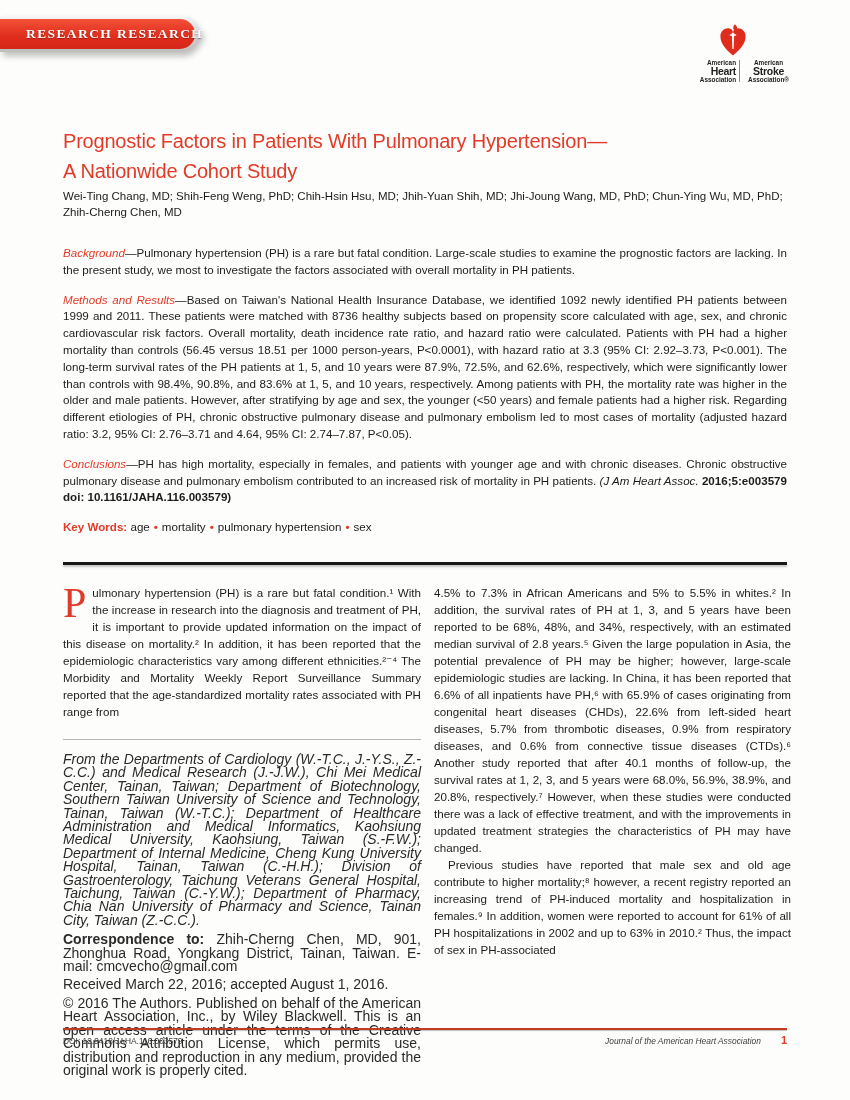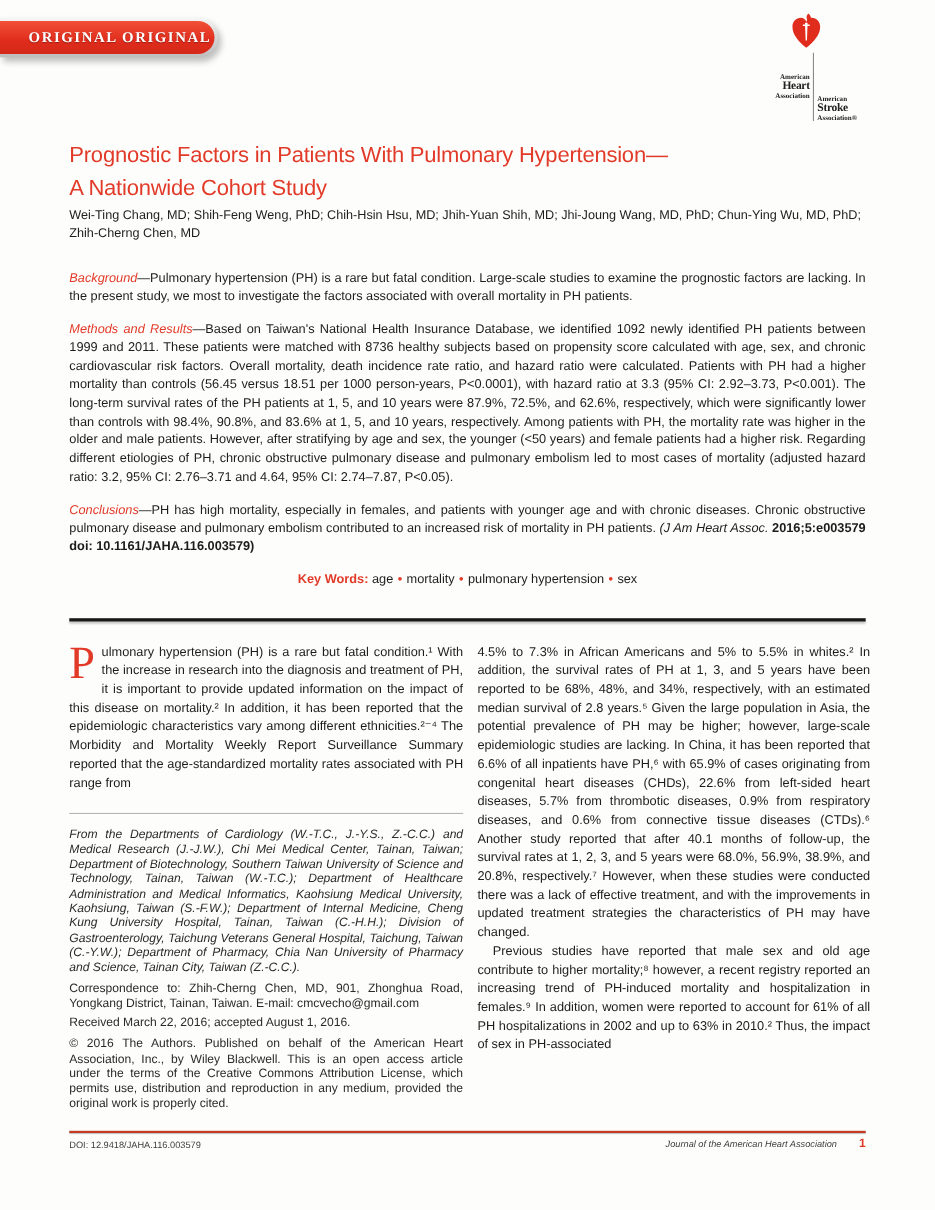--- a/index.html
+++ b/index.html
@@ -19,84 +19,84 @@
                   background:linear-gradient(180deg,#f7f7f7 0%,#d8d8d8 45%,#bdbdbd 100%); }
   .banner-inner { position:absolute; left:0; top:3px; right:3px; bottom:3px;
                   border-radius:0 15px 15px 0;
                   background:linear-gradient(180deg,#f25138 0%,#e02c1c 60%,#d42818 100%);
                   display:flex; align-items:center; padding-left:26px; }
   .banner-label { color:#fff; font-family:"Liberation Serif","DejaVu Serif",serif;
                   font-weight:bold; font-size:13.5px; letter-spacing:1.4px;
                   text-shadow:0 1px 1px rgba(0,0,0,.35); white-space:nowrap; }
 
   
-  .logo { position:absolute; left:692px; top:12px; width:102px;font-family:Liberation Serif, serif; }
+  .logo { position:absolute; left:692px; top:24px; width:102px; }
   .logo-heart { display:block; margin-left:26px; }
   .logo-text { display:flex; align-items:stretch; margin-top:2px; }
   .logo-col { display:flex; flex-direction:column; justify-content:center; }
   .logo-col-left  { width:45px; text-align:right; }
-  .logo-col-right { width:52px; text-align:left;margin-top:40px; }
+  .logo-col-right { width:52px; text-align:center; }
   .logo-divider { width:1px; background:#8a8a8a; margin:1px 3px; }
   .lt-small { font-size:6.4px; font-weight:bold; line-height:7px; color:#222; }
   .lt-big   { font-size:10.5px; font-weight:bold; line-height:10px; color:#222; letter-spacing:-0.3px; }
 
   
   .title { position:absolute; left:63px; top:126px; width:730px;
            font-size:20px; line-height:30px; font-weight:normal;
            color:#e23a28; letter-spacing:-0.2px; }
   .authors { position:absolute; left:63px; top:188px; width:728px;
              font-size:11.5px; line-height:16px; color:#1c1c1c; }
 
   
   .abstract { position:absolute; left:63px; top:245px; width:724px;
               font-size:11.6px; line-height:16.8px; text-align:justify; }
   .abstract p { margin-bottom:13px; }
   .abs-label { color:#e23a28; font-weight:normal; font-style:italic; }
   .cit-it { font-weight:normal; font-style:italic; }
   .cit-b  { font-weight:bold; }
-  .kw { text-align:center; }
+  .kw { text-align:left; }
   .kw-label { color:#e23a28; font-weight:bold; }
   .kw-dot { color:#e23a28; font-weight:bold; margin:0 4px; }
 
   
   .divider-thick { position:absolute; left:63px; top:562px; width:724px; height:3px;
                    background:#191919; box-shadow:0 2px 2px rgba(0,0,0,.22); }
 
   
   .col { position:absolute; top:584px; font-size:11.6px; line-height:17px;
          text-align:justify; color:#1c1c1c; }
   .col-left  { left:63px;  width:358px; }
   .col-right { left:434px; width:357px; }
   .dropcap { float:left; color:#e23a28; font-family:"Liberation Serif","DejaVu Serif",serif;
              font-size:42px; line-height:32px; padding:3px 6px 0 0; font-weight:normal; }
   .col-right p + p { text-indent:14px; }
 
   
   .footnote { margin-top:19px; border-top:1px solid #b5b5b5; padding-top:13px;
-              font-size:11px; line-height:13.4px; color:#2a2a2a; }
+              font-size:14px; line-height:13.4px; color:#2a2a2a; }
   .fn-aff { font-style:italic; margin-bottom:6px; }
-  .fn-bold { font-weight:normal; }
+  .fn-bold { font-weight:bold; }
   .fn-corr { margin-bottom:4px; }
   .fn-recv { margin-bottom:6px; }
 
   
   .footer-line { position:absolute; left:63px; top:1028px; width:724px; height:2px;
                  background:#c23b22; box-shadow:0 1px 1px rgba(0,0,0,.25); }
   .footer-doi { position:absolute; left:63px; top:1036px; font-size:8.4px; color:#3d3d3d; }
   .footer-right { position:absolute; right:63px; top:1034px; display:flex; align-items:baseline; }
   .footer-journal { font-size:8.4px; font-style:italic; color:#3d3d3d;text-align:center; }
   .footer-page { font-size:11px; color:#e23a28; font-weight:bold; margin-left:20px; }
 </style>
 </head>
 <body>
 
 <div class="banner">
   <div class="banner-outer"></div>
   <div class="banner-inner">
-    <span class="banner-label">ORIGINAL ORIGINAL</span>
+    <span class="banner-label">RESEARCH RESEARCH</span>
   </div>
 </div>
 
 <div class="logo">
   <svg class="logo-heart" width="30" height="33" viewBox="0 0 100 108">
     <path fill="#e02c1c" d="M56 0 C62 5 66 11 63 18 C61 23 54 23 52 17 C49 10 52 5 56 0 Z"></path>
     <path fill="#e02c1c" d="M50 104 C26 84 8 64 8 40 C8 24 20 13 33 13 C42 13 48 18 50 26 C52 18 58 13 67 13 C80 13 92 24 92 40 C92 64 74 84 50 104 Z"></path>
     <path fill="#ffffff" d="M46 28 L54 28 L52 82 L48 82 Z"></path>
     <rect fill="#ffffff" x="39" y="33" width="22" height="5" rx="2.5"></rect>
   </svg>

